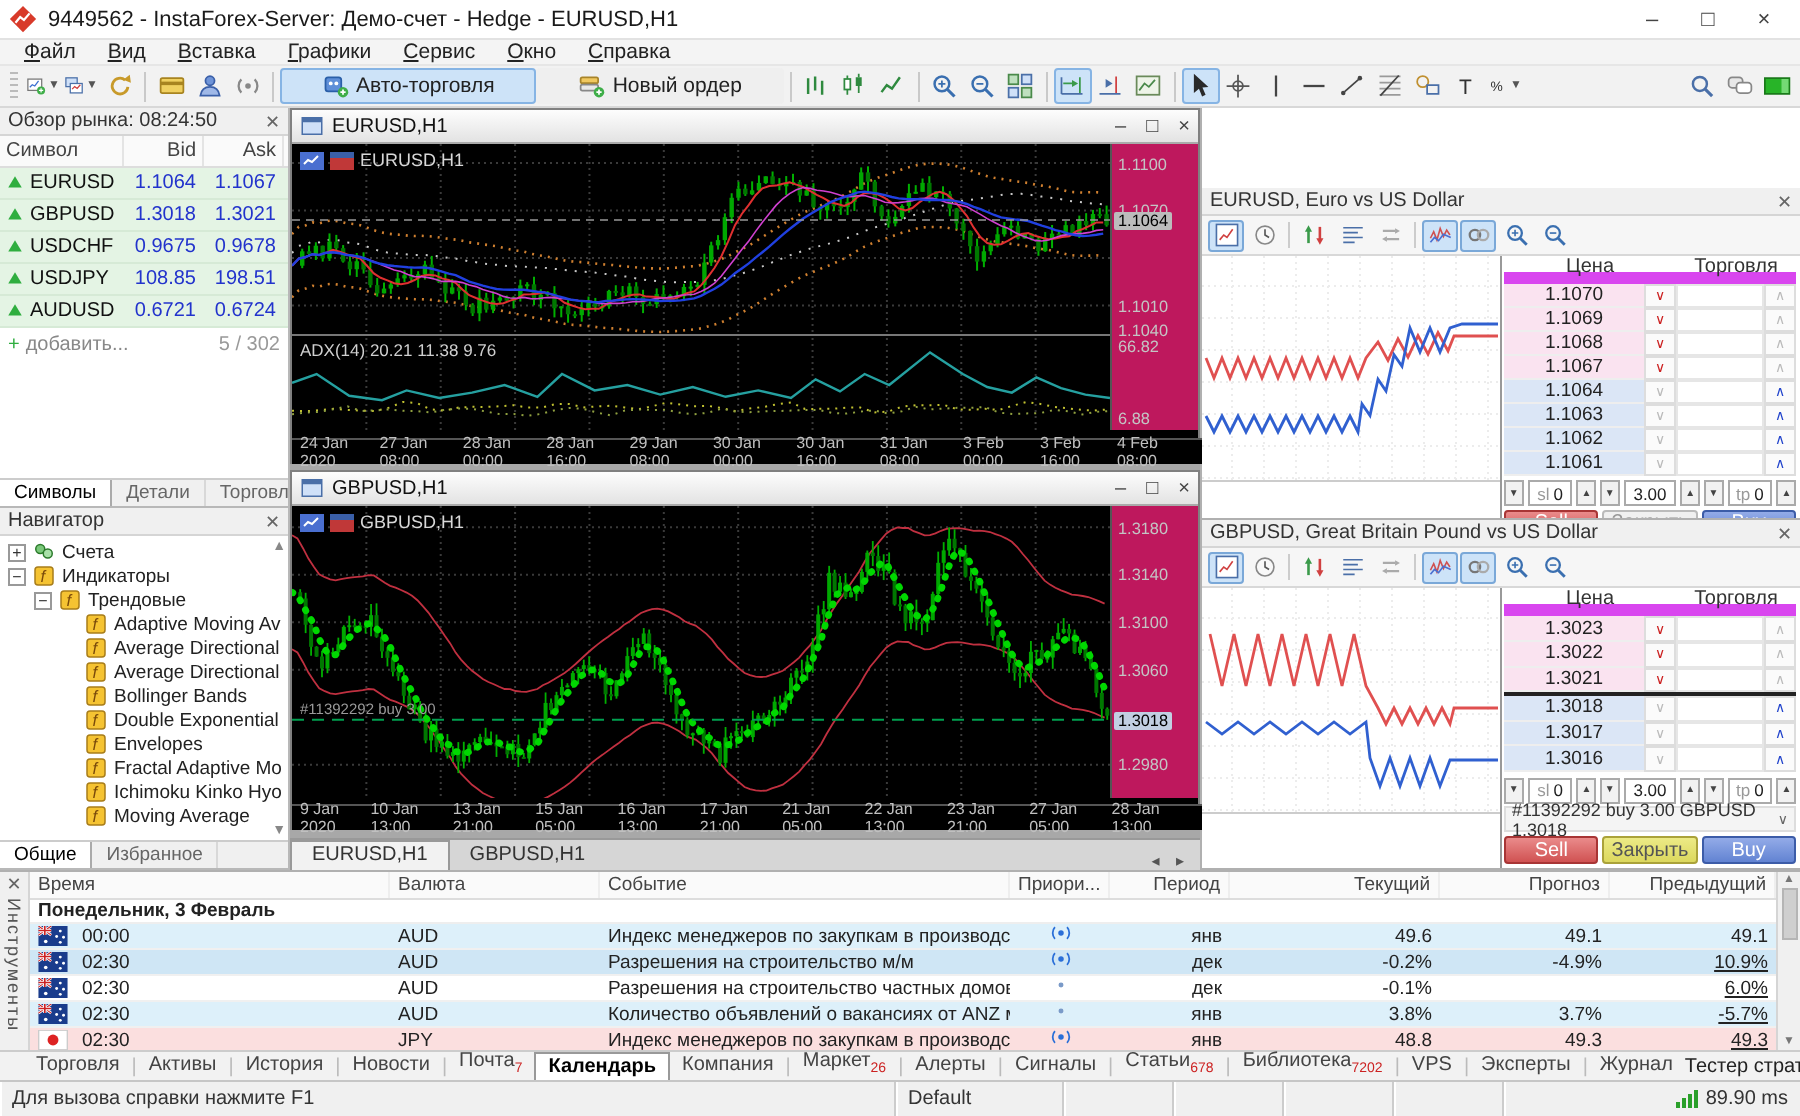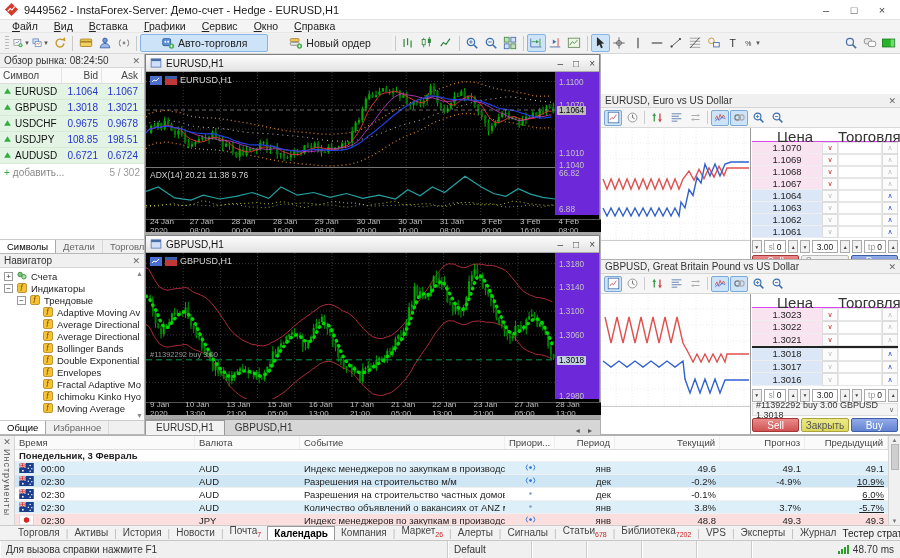--- a/index.html
+++ b/index.html
@@ -52,21 +52,21 @@
   .nav-scroll { position:absolute; right:1px; font-size:7px; color:#888; }
 
   
   .center-col { width:455px; background:#a8a8a8; position:relative; }
   .chart-window { position:absolute; left:0; width:455px; background:#000; border:1px solid #808080; }
   .cw-title { height:17px; background:linear-gradient(#fdfdfd,#e3e3e3); border-bottom:1px solid #aaa; display:flex; align-items:center; padding:0 4px; font-size:10px; color:#111; }
   .cw-title svg { margin-right:4px; }
   .cw-btns { margin-left:auto; display:flex; gap:10px; color:#444; font-size:10px; }
   .cw-body { position:relative; background:#000; }
   .plot { position:absolute; left:0; top:0; }
-  .axis { position:absolute; right:0; top:0; width:44px; background:#6d28d9; border-left:1px solid #555; }
+  .axis { position:absolute; right:0; top:0; width:44px; background:#be185d; border-left:1px solid #555; }
   .ytick { position:absolute; left:3px; font-size:8.2px; color:#c4c4c4; }
   .badge { position:absolute; left:1px; font-size:8.2px; background:#bcbcbc; color:#000; padding:0 2px; border-radius:1px; }
   .badge.blue { background:#c2cfe2; }
   .overlay-label { position:absolute; left:4px; top:3px; display:flex; align-items:center; gap:3px; font-size:9px; color:#d8d8d8; }
   .ind-label { position:absolute; left:4px; top:1px; font-size:8.5px; color:#cfcfcf; }
   .timeaxis { position:absolute; left:0; bottom:0; height:13px; display:flex; justify-content:space-between; align-items:center; padding:0 4px; font-size:8px; color:#c0c0c0; background:#000; border-top:1px solid #555; }
   .sepline { position:absolute; left:0; width:411px; height:0; border-top:1px solid #777; }
   .chart-tabs { position:absolute; left:0; bottom:0; width:455px; height:16px; background:#d6d6d6; border-top:1px solid #999; display:flex; align-items:flex-end; font-size:10px; }
   .ctab { padding:1px 10px 2px; color:#333; }
   .ctab.active { background:#f2f2f2; border:1px solid #999; border-bottom:none; }
@@ -76,21 +76,21 @@
   .right-col { width:300px; display:flex; flex-direction:column; background:#fff; border-left:1px solid #b0b0b0; }
   .dom-panel { display:flex; flex-direction:column; border-bottom:1px solid #b0b0b0; overflow:hidden; }
   .dom-toolbar { height:20px; display:flex; align-items:center; gap:1px; background:#f6f6f6; border-bottom:1px solid #d8d8d8; padding:0 3px; }
   .dico { width:18px; height:16px; display:flex; align-items:center; justify-content:center; border:1px solid transparent; border-radius:2px; }
   .dico.active { background:#cde3f8; border-color:#7aa8d8; }
   .dsep { width:1px; height:13px; background:#ccc; margin:0 2px; }
   .dom-content { flex:1; display:flex; overflow:hidden; }
   .tick-wrap { width:150px; display:flex; flex-direction:column; border-right:1px solid #999; }
   .tick-fill { flex:1; border-top:1px solid #ccc; }
   .ladder { width:148px; display:flex; flex-direction:column; padding:0 1px; }
-  .lad-header { height:14px; display:flex; font-size:15px; color:#333; border-bottom:1px solid #d946ef; }
+  .lad-header { height:14px; display:flex; font-size:10px; color:#333; border-bottom:6px solid #d946ef; }
   .lad-header span:first-child { width:86px; text-align:center; }
   .lad-header span:last-child { width:60px; text-align:center; }
   .lrow { height:13px; display:flex; align-items:stretch; }
   .lprice { width:70px; font-size:9.5px; display:flex; align-items:center; justify-content:center; color:#222; border-bottom:1px solid #eee; }
   .lrow.ask .lprice { background:#fae3f0; }
   .lrow.bid .lprice { background:#dbe6f6; }
   .lbtn { width:16px; font-size:7px; display:flex; align-items:center; justify-content:center; border:1px solid #ddd; background:#fbfbfb; }
   .ltrade { width:44px; border:1px solid #e6e6e6; background:#fff; }
   .lsep { height:2px; background:#222; }
   .spin-row { height:15px; display:flex; align-items:center; gap:2px; margin-top:2px; font-size:8.5px; }
@@ -1223,21 +1223,21 @@
                 <rect width="12" height="9" fill="#c03838"></rect>
                 <rect width="12" height="3" fill="#3a5fa8"></rect>
               </svg>
               <span>GBPUSD,H1</span>
             </div>
             <div class="axis" style="height: 146px;">
               <span class="ytick" style="top: 6.68293px;">1.3180</span>
               <span class="ytick" style="top: 30.4228px;">1.3140</span>
               <span class="ytick" style="top: 54.1626px;">1.3100</span>
               <span class="ytick" style="top: 77.9024px;">1.3060</span>
-              <span class="ytick" style="top: 139px;">1.2980</span>
+              <span class="ytick" style="top: 125px;">1.2980</span>
               <span class="badge blue" style="top: 102.829px;">1.3018</span>
             </div>
             <div class="timeaxis" style="width: 455px;">
               <span>9 Jan 2020</span>
               <span>10 Jan 13:00</span>
               <span>13 Jan 21:00</span>
               <span>15 Jan 05:00</span>
               <span>16 Jan 13:00</span>
               <span>17 Jan 21:00</span>
               <span>21 Jan 05:00</span>
@@ -1792,16 +1792,16 @@
       <span class="scell" style="width: 55px;"></span>
       <span class="scell" style="width: 55px;"></span>
       <span class="scell" style="width: 55px;"></span>
       <span class="scell" style="flex: 1 1 0%; border-right: none; justify-content: flex-end;">
         <span class="sig-bars">
           <i style="height:3px"></i>
           <i style="height:5px"></i>
           <i style="height:7px"></i>
           <i style="height:9px"></i>
         </span>
-        <span>48.70 ms</span>
+        <span>89.90 ms</span>
       </span>
     </div>
 </div>
 
 </body></html>

